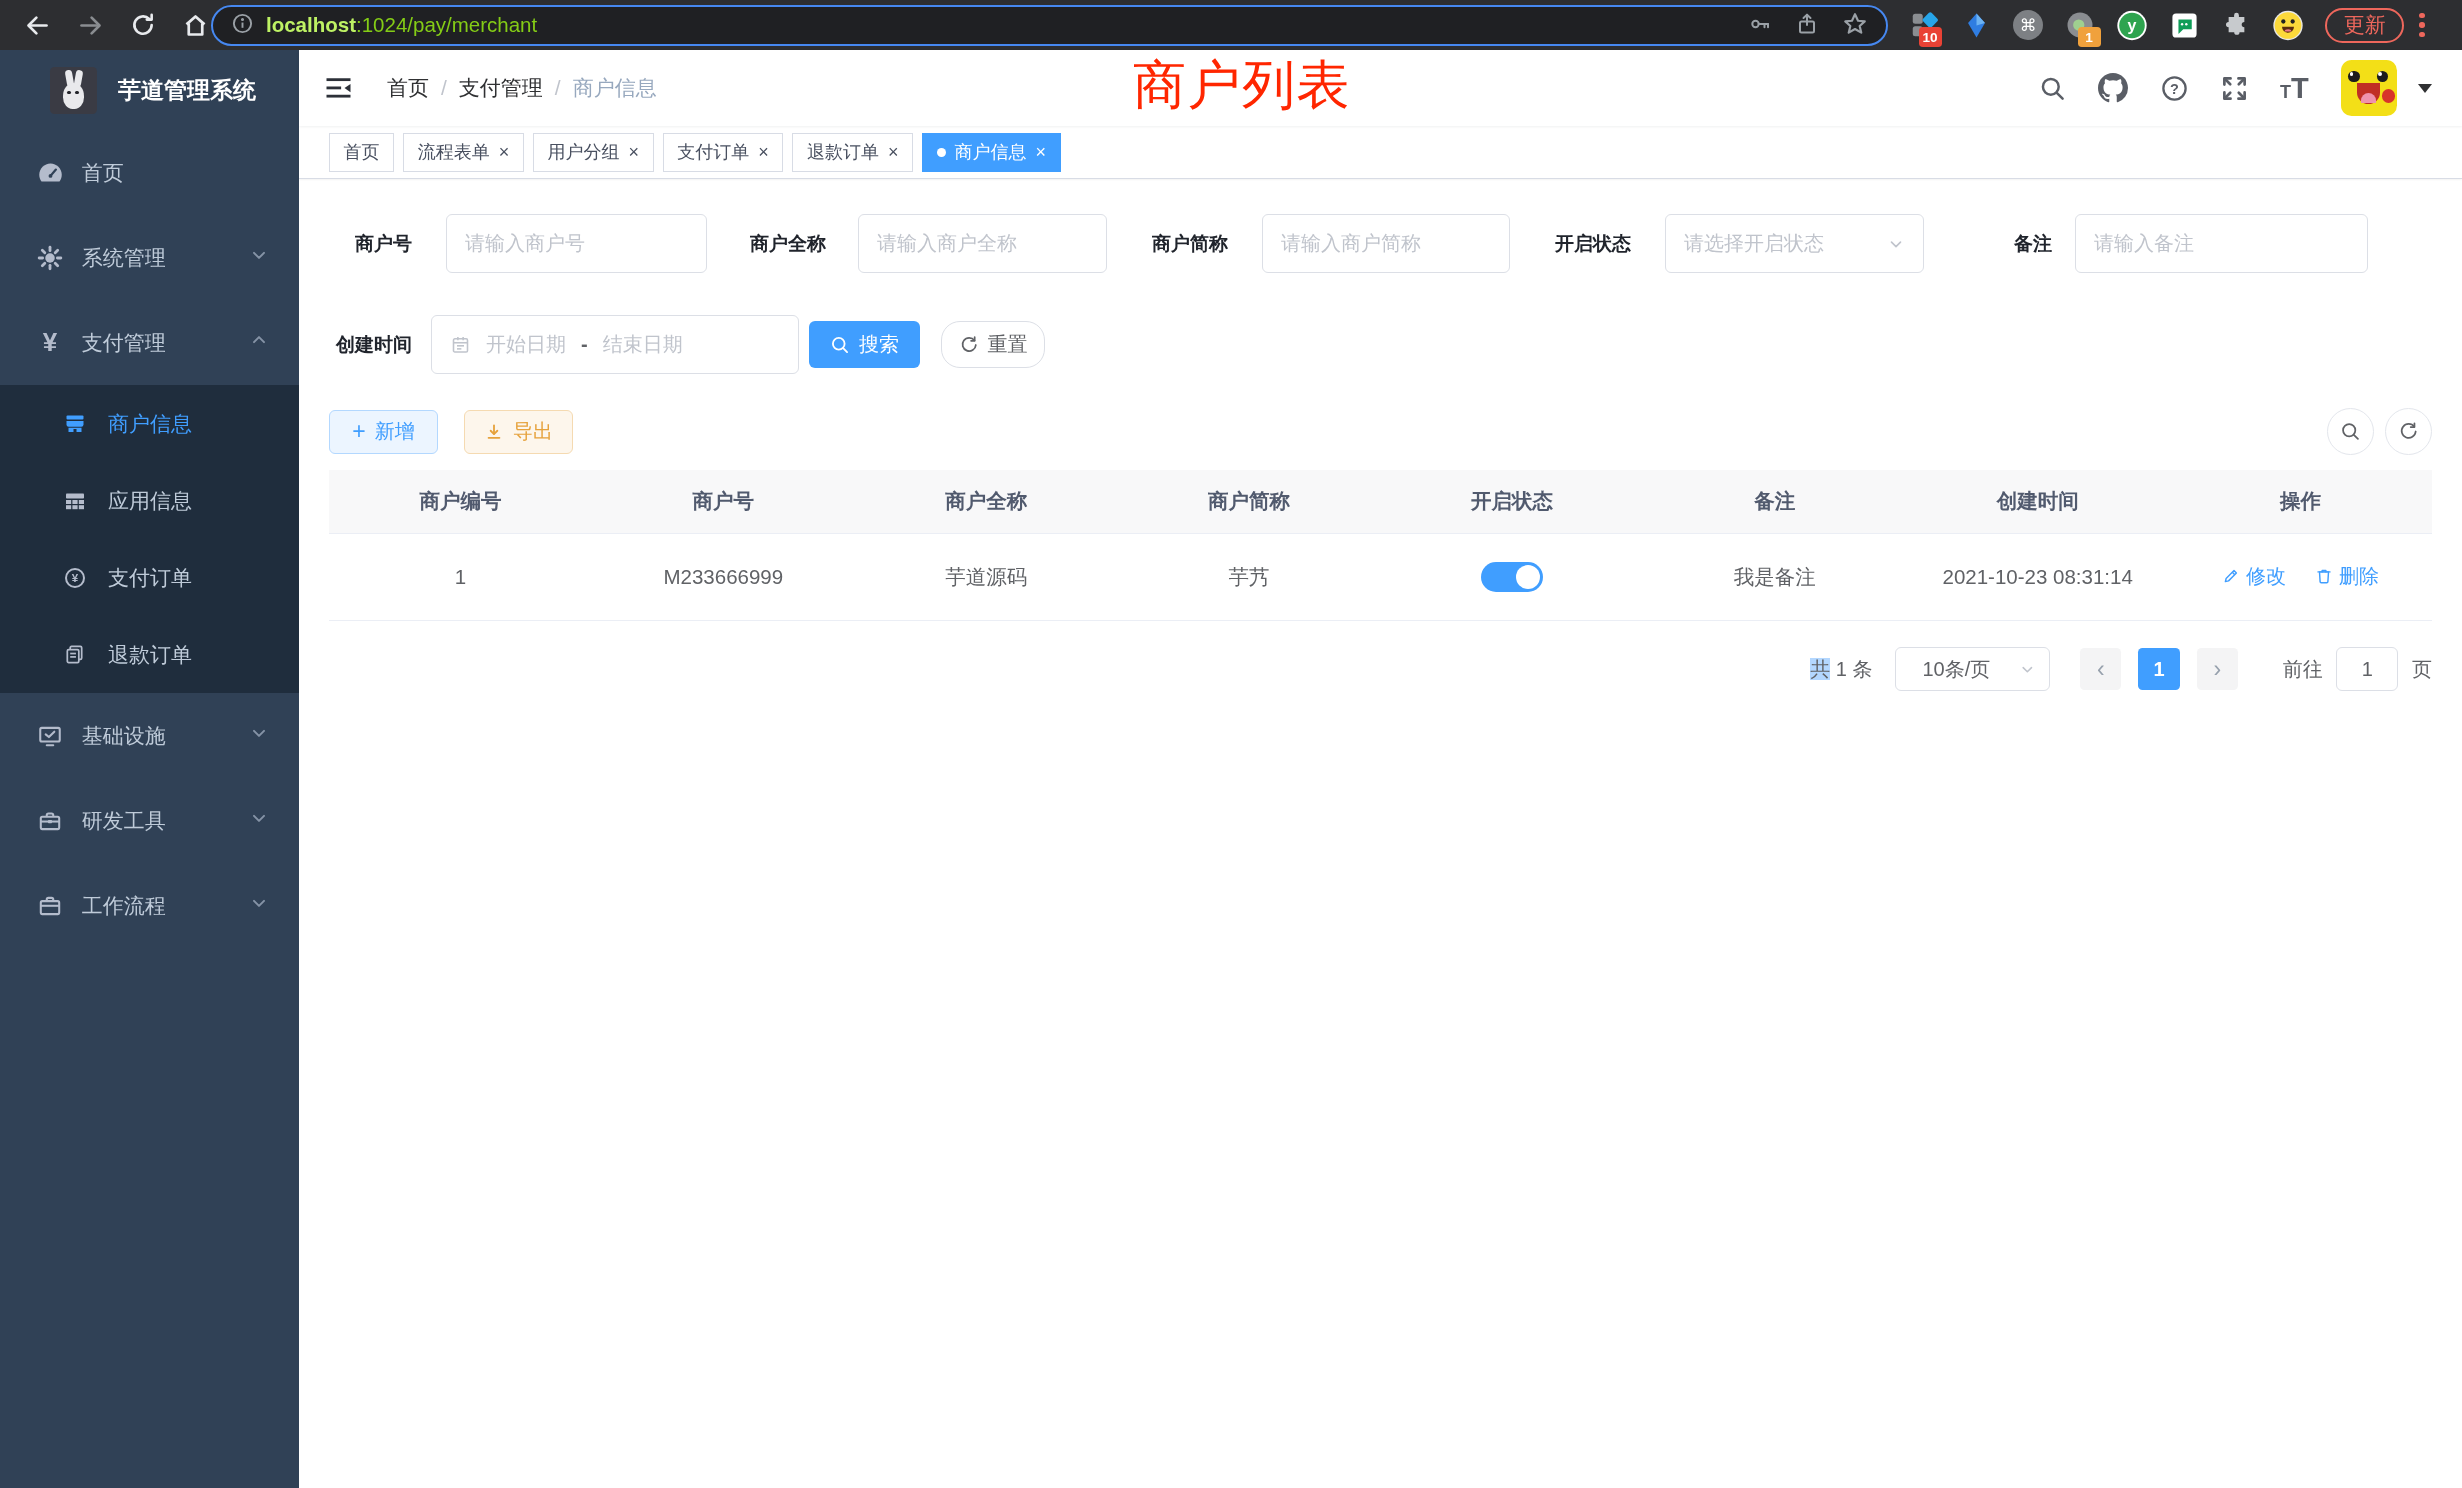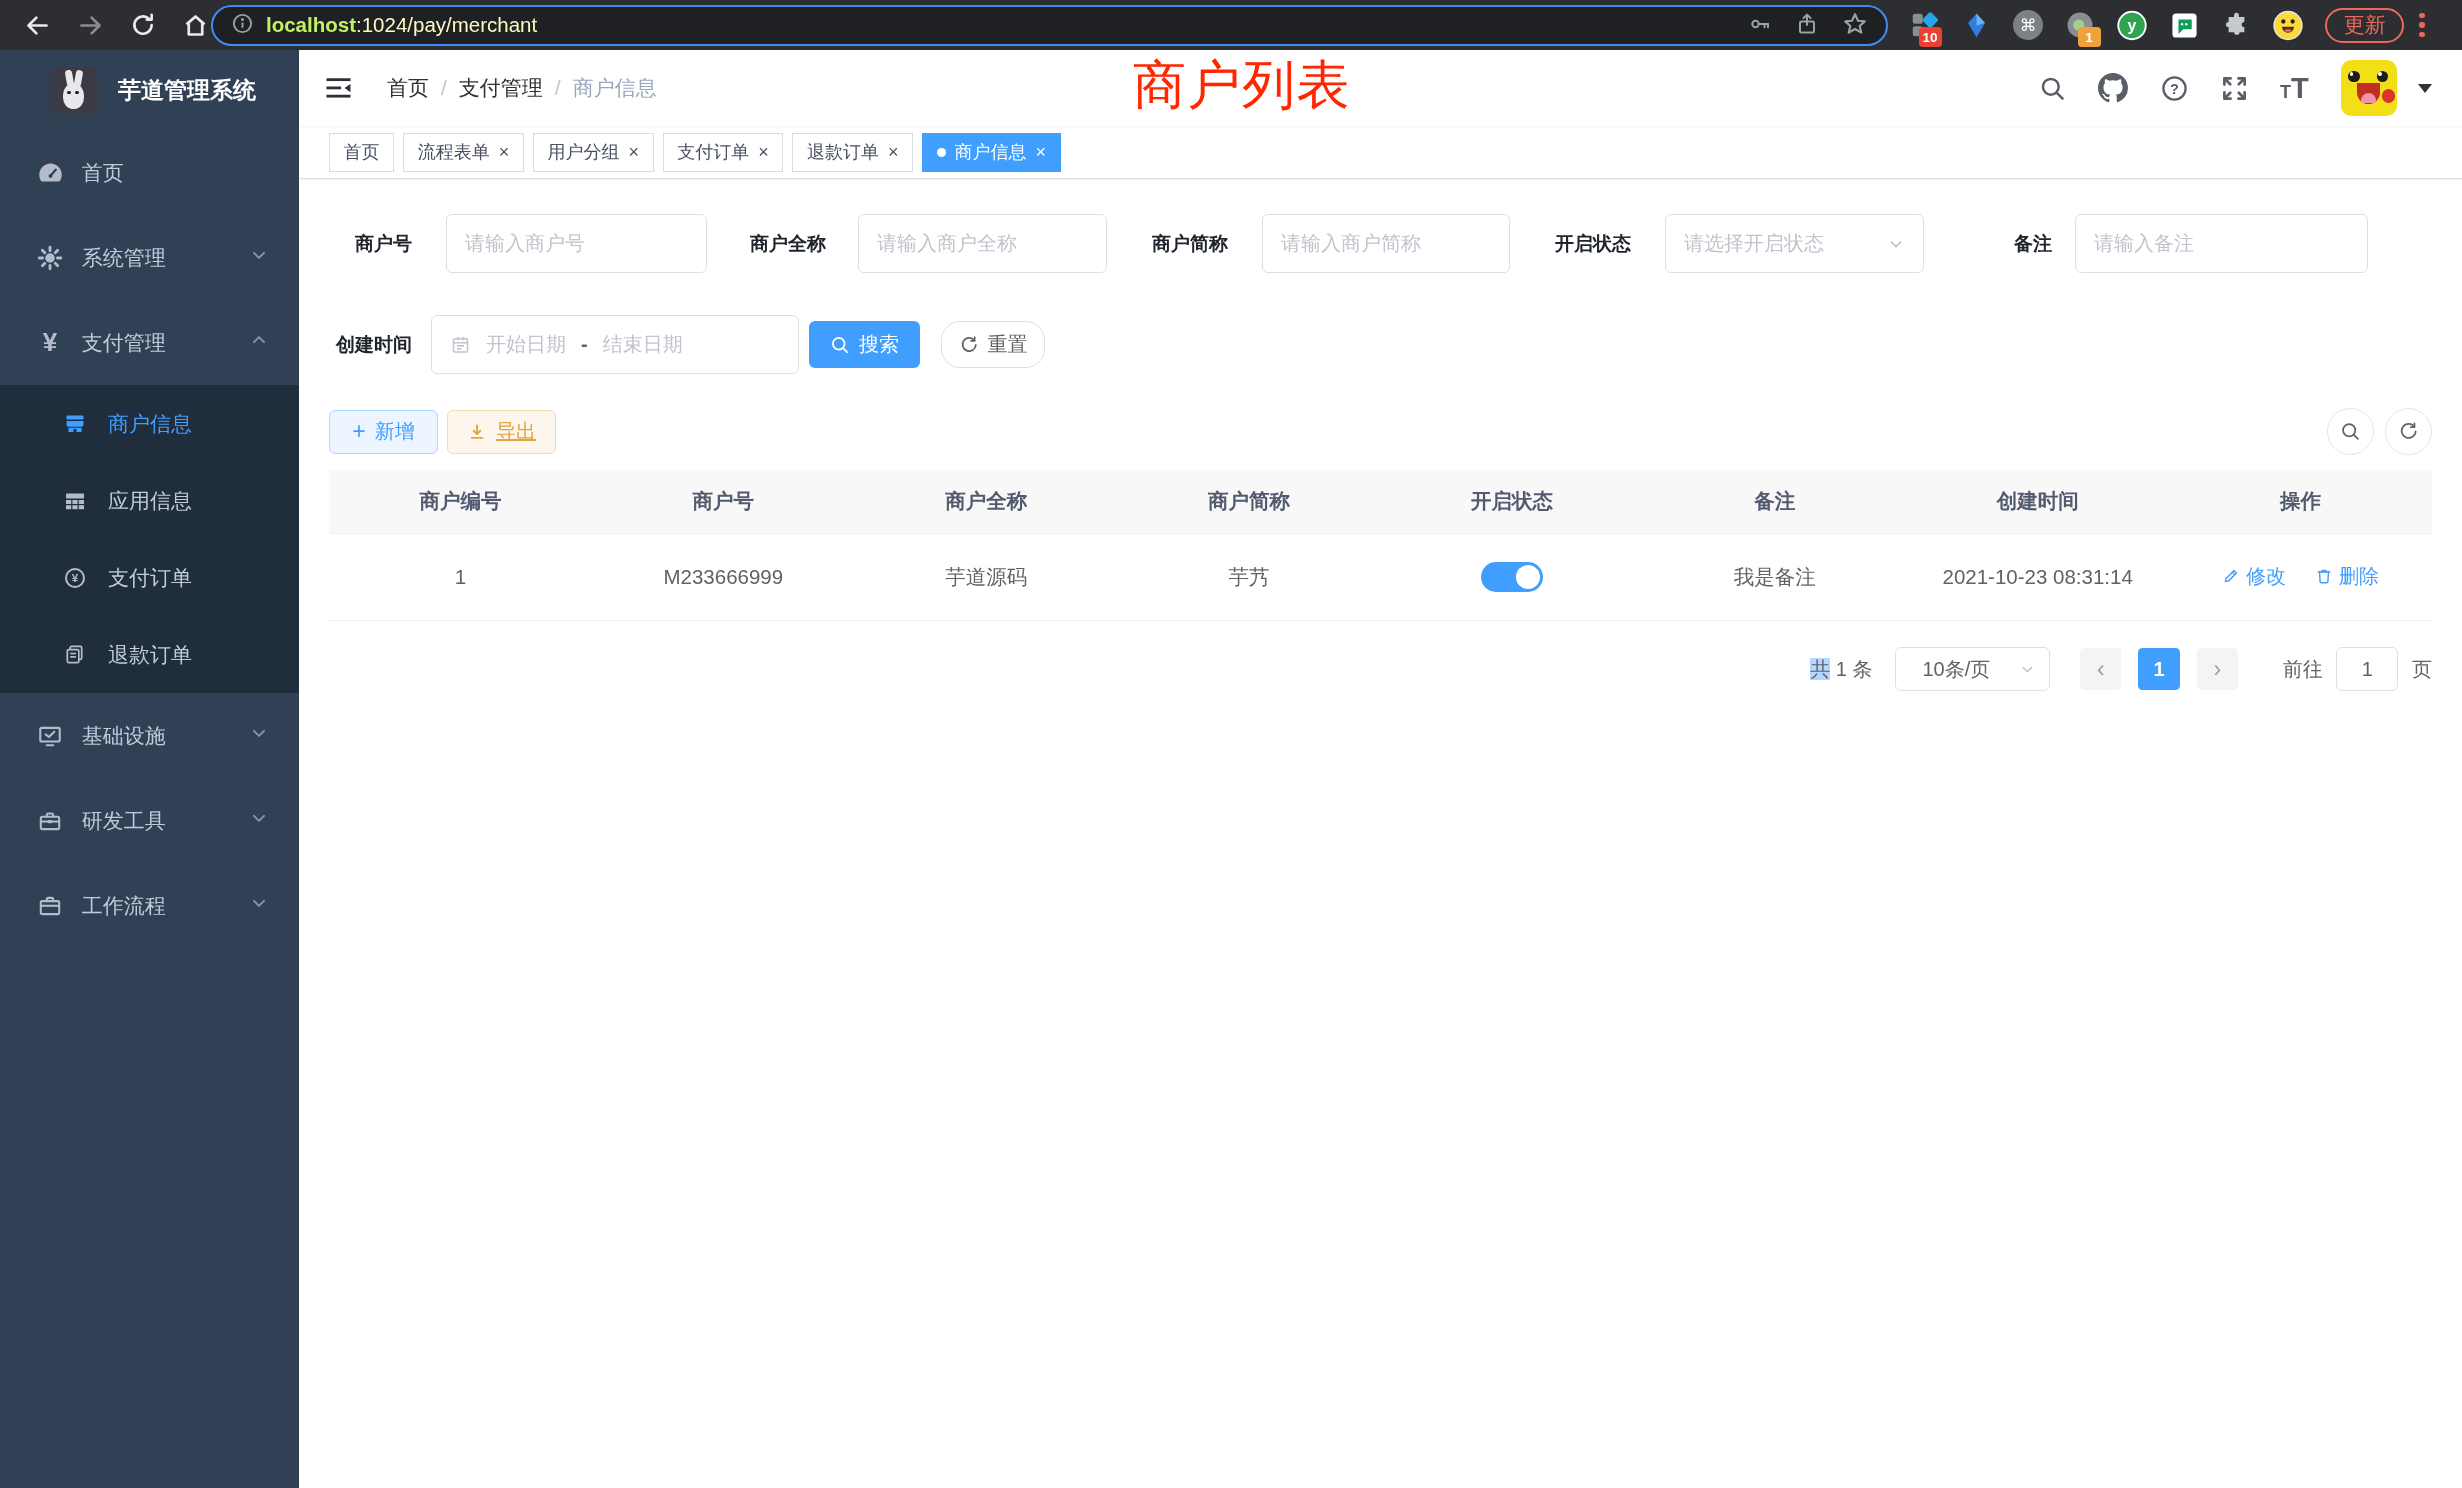--- a/index.html
+++ b/index.html
@@ -4,21 +4,21 @@
 <style>
   * { box-sizing: border-box; margin: 0; padding: 0; }
   html,body { width:2462px; height:1489px; font-family:"Liberation Sans","DejaVu Sans",sans-serif; background:#fff; overflow:hidden; }
 
   
   .browser-bar { position:absolute; top:0; left:0; width:2462px; height:50px; background:#2d2e31; display:flex; align-items:center; }
   .nav-btns { display:flex; align-items:center; gap:26px; padding-left:24px; width:211px; flex:0 0 auto; }
   .urlbar { width:1677px; height:41px; background:#1f2023; border:2.3px solid #4688f1; border-radius:21px; display:flex; align-items:center; padding:0 18px; flex:0 0 auto; }
   .url-text { font-size:20.5px; margin-left:12px; white-space:nowrap; flex:1; }
   .url-host { color:#bef264; font-weight:700; }
-  .url-rest { color:#fef9c3; }
+  .url-rest { color:#84cc16; }
   .urlbar-right { display:flex; align-items:center; gap:23px; }
   .ext-area { display:flex; align-items:center; gap:20px; margin-left:20px; }
   .ext-icon { position:relative; width:32px; height:32px; display:flex; align-items:center; justify-content:center; }
   .badge { position:absolute; bottom:-6px; left:10.6px; min-width:23px; height:20px; border-radius:3.8px; color:#fff; font-size:13.6px; font-weight:700; display:flex; align-items:center; justify-content:center; padding:0 3px; }
   .badge-red { background:#e94235; }
   .badge-orange { background:#f0a13c; bottom:-6px; left:13.6px; }
   .circle-ext { width:30px; height:30px; border-radius:50%; background:#7d8084; color:#fff; display:flex; align-items:center; justify-content:center; font-size:16.7px; }
   .update-pill { margin-left:21px; border:2.3px solid #ee675c; color:#ee675c; border-radius:20px; height:35px; padding:0 16.7px; display:flex; align-items:center; font-size:21px; }
   .dots3 { display:flex; flex-direction:column; gap:4.5px; margin:0 18px 0 15px; }
   .dots3 i { width:5.3px; height:5.3px; border-radius:50%; background:#ee675c; }
@@ -557,21 +557,21 @@
             </svg>
           <span>重置</span>
         </span>
       </div>
 
       <div class="action-row">
         <span class="btn btn-add" style="width:109px;">
           <span style="font-size:23px; font-weight:400;">+</span>
           <span>新增</span>
         </span>
-        <span class="btn btn-export" style="width:109px; margin-left:9px;text-decoration:underline;">
+        <span class="btn btn-export" style="width:109px; margin-left:26px;">
           <svg width="20" height="20" viewBox="0 0 24 24" fill="none" stroke="#e6a23c" stroke-width="2.2" stroke-linecap="round" stroke-linejoin="round">
               <line x1="12" y1="4" x2="12" y2="14"></line>
               <polyline points="8,10.5 12,14.5 16,10.5"></polyline>
               <line x1="5.5" y1="19" x2="18.5" y2="19"></line>
             </svg>
           <span>导出</span>
         </span>
         <span class="circle-btn" style="margin-left:auto;">
           <svg width="21" height="21" viewBox="0 0 24 24" fill="none" stroke="#606266" stroke-width="2" stroke-linecap="round">
               <circle cx="10.5" cy="10.5" r="7"></circle>

